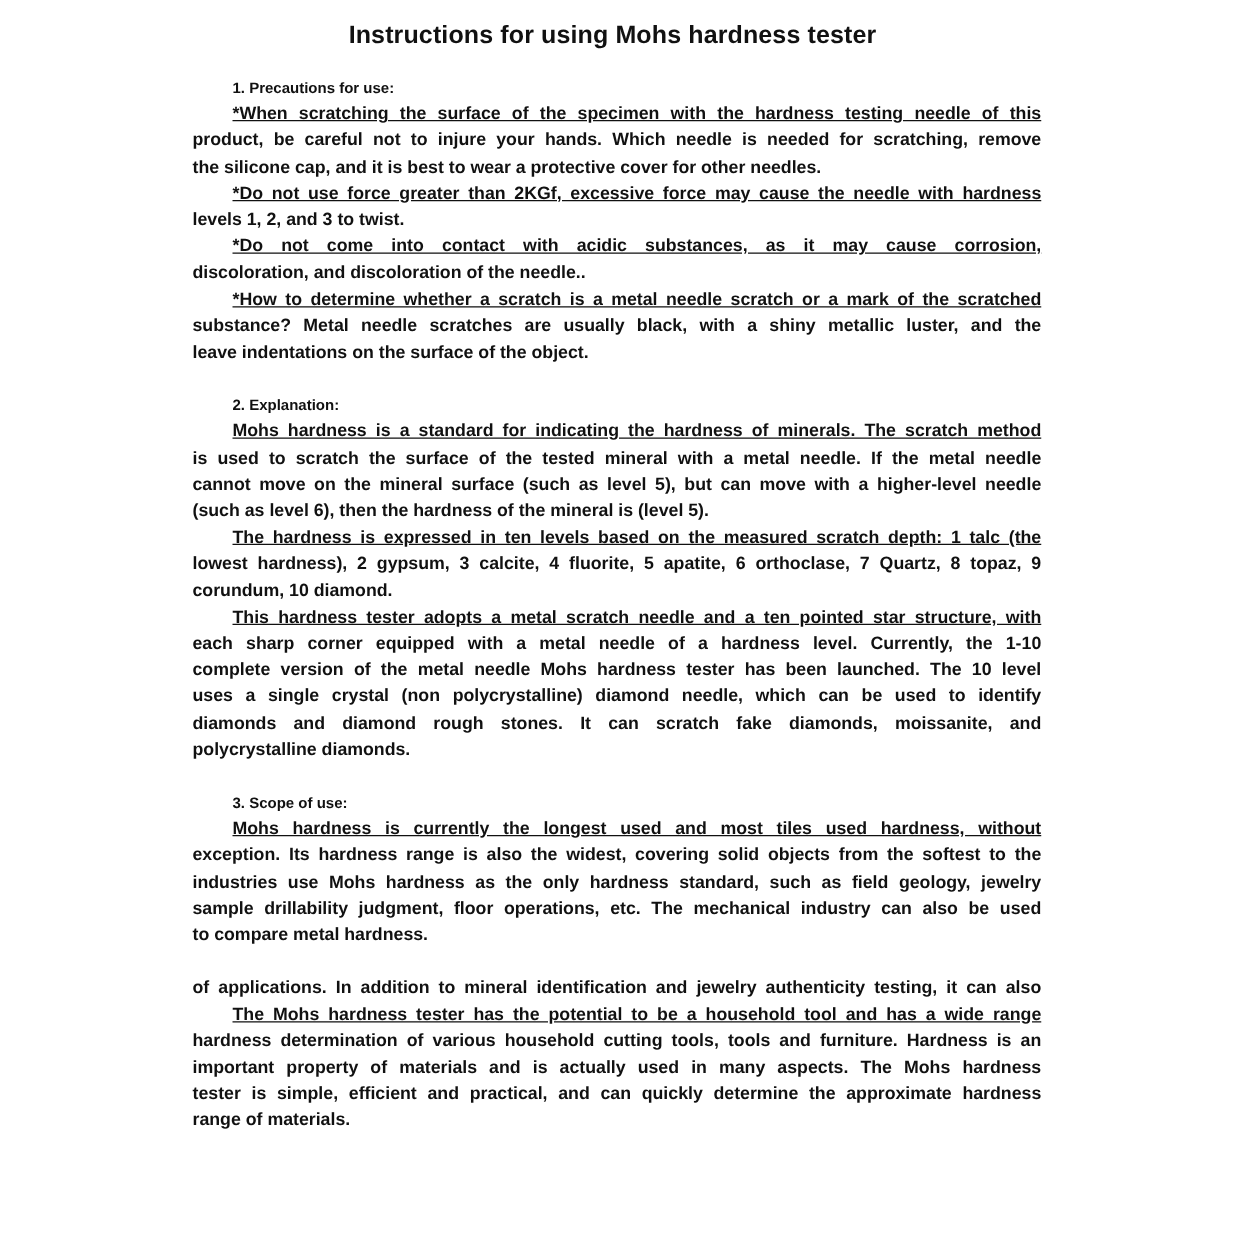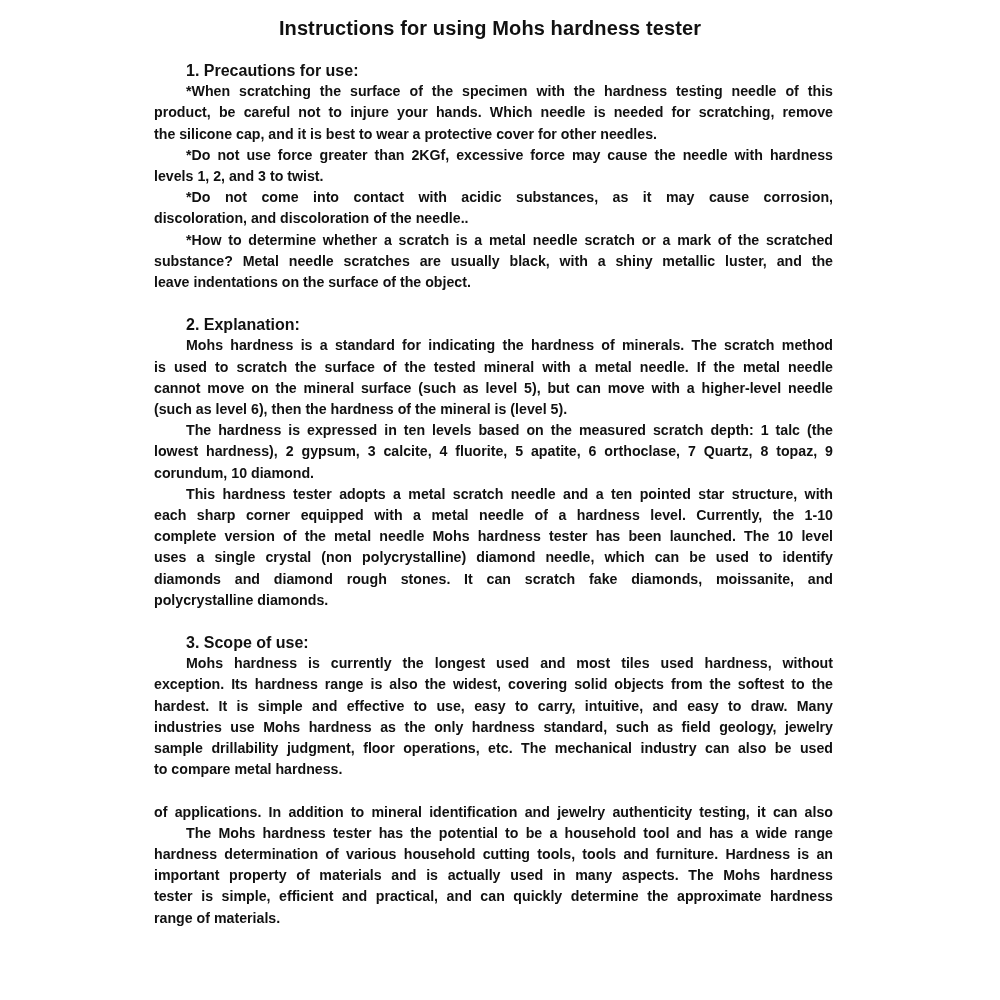--- a/index.html
+++ b/index.html
@@ -44,26 +44,27 @@
       line-height: 21.2px;
       height: 21.2px;
       white-space: nowrap;
       font-weight: bold;
       text-align: justify;
       text-align-last: justify;
       font-stretch: condensed;
     }
     .line.indent {
       padding-left: 32px;
+      text-decoration: underline;
     }
     .line.last {
       text-align-last: left;
     }
     .heading {
-      font-size: 16px;
+      font-size: 12px;
       line-height: 21.2px;
       height: 21.2px;
       padding-left: 32px;
       font-weight: bold;
       white-space: nowrap;
     }
     .gap {
       height: 21.2px;
     }
     .section {
@@ -119,21 +120,20 @@
           <div class="line">diamonds and diamond rough stones. It can scratch fake diamonds, moissanite, and</div>
           <div class="line last">polycrystalline diamonds.</div>
         </div>
       </div>
       <div class="gap"></div>
       <div class="section">
         <div class="heading">3.  Scope of use:</div>
         <div class="paragraph">
           <div class="line indent">Mohs hardness is currently the longest used and most tiles used hardness, without</div>
           <div class="line">exception. Its hardness range is also the widest, covering solid objects from the softest to the</div>
-          <div class="line">hardest. It is simple and effective to use, easy to carry, intuitive, and easy to draw. Many</div>
           <div class="line">industries use Mohs hardness as the only hardness standard, such as field geology, jewelry</div>
           <div class="line">sample drillability judgment, floor operations, etc. The mechanical industry can also be used</div>
           <div class="line last">to compare metal hardness.</div>
         </div>
       </div>
       <div class="gap"></div>
       <div class="section">
         <div class="paragraph">
           <div class="line">of applications. In addition to mineral identification and jewelry authenticity testing, it can also</div>
           <div class="line indent">The Mohs hardness tester has the potential to be a household tool and has a wide range</div>

